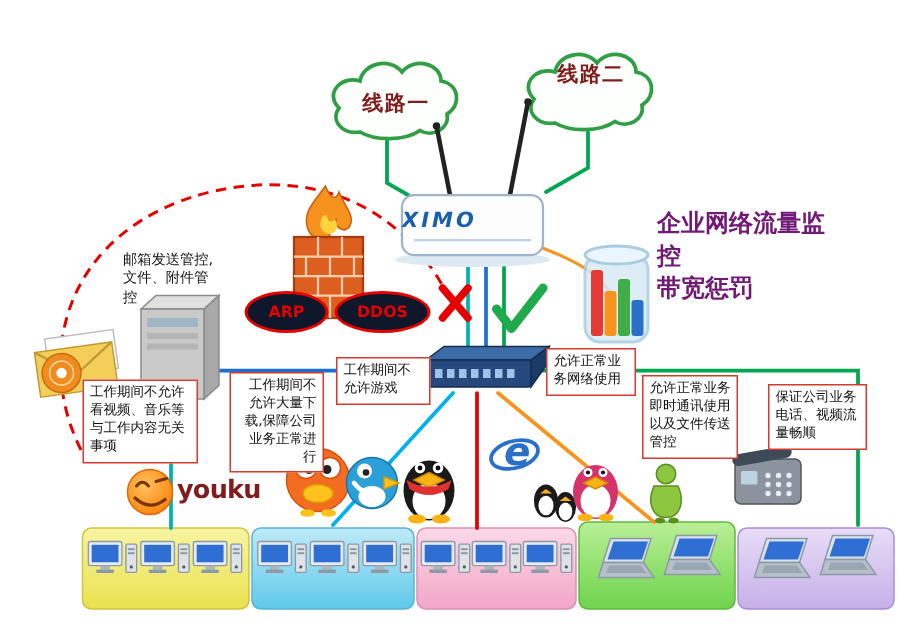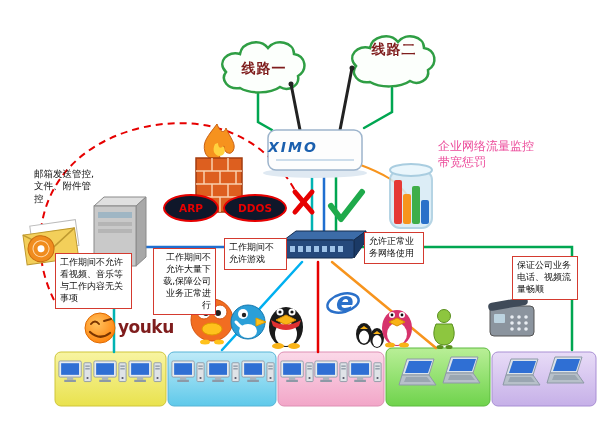--- a/index.html
+++ b/index.html
@@ -4,22 +4,22 @@
 <style>
   html,body{margin:0;padding:0;background:#fff;}
   .stage{position:relative;width:600px;height:423px;background:#fff;overflow:hidden;
          font-family:"DejaVu Sans",sans-serif;}
   .abs{position:absolute;}
   svg.canvas{position:absolute;left:0;top:0;}
   .cloud-label{color:#7f1d1d;font-weight:bold;font-size:14px;text-align:center;letter-spacing:1px;}
   .router-label{color:#1a5fae;font-weight:bold;font-style:italic;font-size:14px;letter-spacing:2px;}
   .badge{display:flex;align-items:center;justify-content:center;background:#0f172a;
          border:2px solid #e60000;border-radius:50%;color:#e60000;font-weight:bold;font-size:10.5px;}
-  .note{color:#111;font-size:9.5px;line-height:1.3;white-space:pre-line;}
-  .note-red{color:#ec4899;font-weight:normal;font-size:12px;line-height:1.35;white-space:pre-line;}
+  .note{color:#111;font-size:9.5px;line-height:1.3;white-space:pre-line;margin-left:48px;}
+  .note-red{color:#701a75;font-weight:bold;font-size:16px;line-height:1.35;white-space:pre-line;}
   .callout{background:#fff;border:1px solid #d43a2f;color:#111;font-size:9px;line-height:1.32;
            padding:3px 4px;box-sizing:border-box;}
   .youku-word{color:#7f1d1d;font-weight:bold;font-size:17px;letter-spacing:-0.5px;}
   .ie-e{color:#2a70c9;font-weight:bold;font-style:italic;font-size:26px;line-height:1;}
 </style>
 </head>
 <body>
 
 <div class="stage">
 
@@ -299,18 +299,19 @@
 
 <div class="abs note" style="left:34px;top:168px;width:66px;">邮箱发送管控,文件、附件管控</div>
 
 <div class="abs badge" style="left:163px;top:194px;width:52px;height:24px;">ARP</div>
 <div class="abs badge" style="left:223px;top:194px;width:60px;height:24px;">DDOS</div>
 
 <div class="abs callout" style="left:55px;top:253px;width:77px;">工作期间不允许看视频、音乐等与工作内容无关事项</div>
 <div class="abs callout" style="left:153px;top:248px;width:63px;text-align:right;">工作期间不允许大量下载,保障公司业务正常进行</div>
 <div class="abs callout" style="left:224px;top:238px;width:63px;">工作期间不允许游戏</div>
 <div class="abs callout" style="left:364px;top:232px;width:60px;">允许正常业务网络使用</div>
+<div class="abs callout" style="left:428px;top:250px;width:64px;">允许正常业务即时通讯使用以及文件传送管控</div>
 <div class="abs callout" style="left:512px;top:256px;width:66px;">保证公司业务电话、视频流量畅顺</div>
 
 <div class="abs youku-word" style="left:118px;top:317px;width:58px;">youku</div>
 <div class="abs ie-e" style="left:336px;top:289px;">e</div>
 
 </div>
 
 </body></html>

